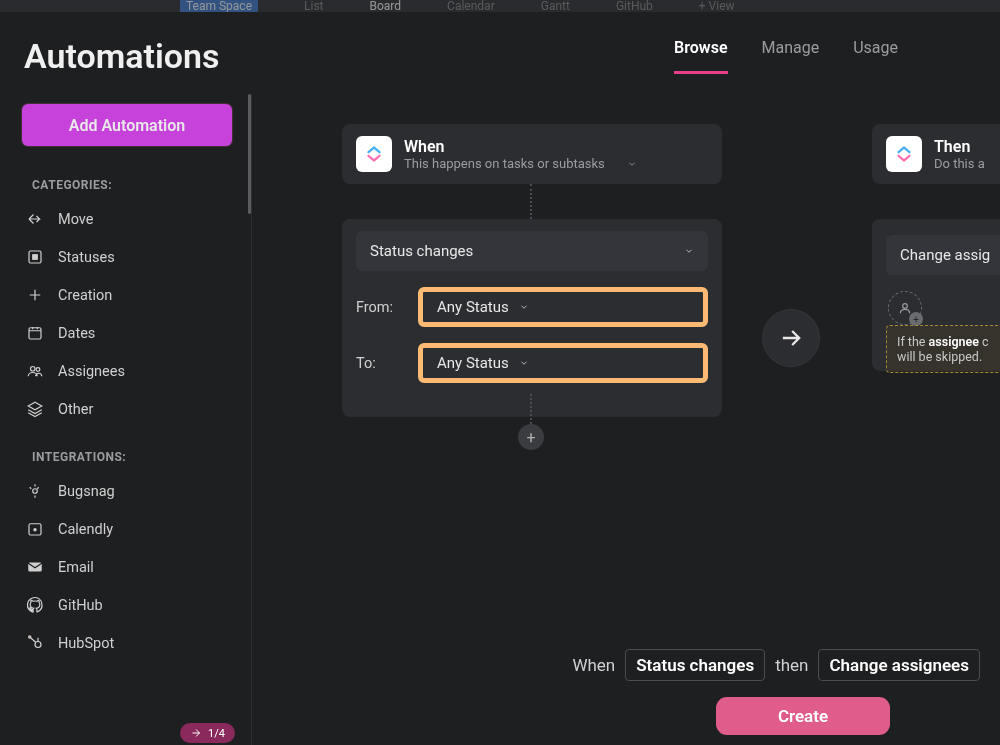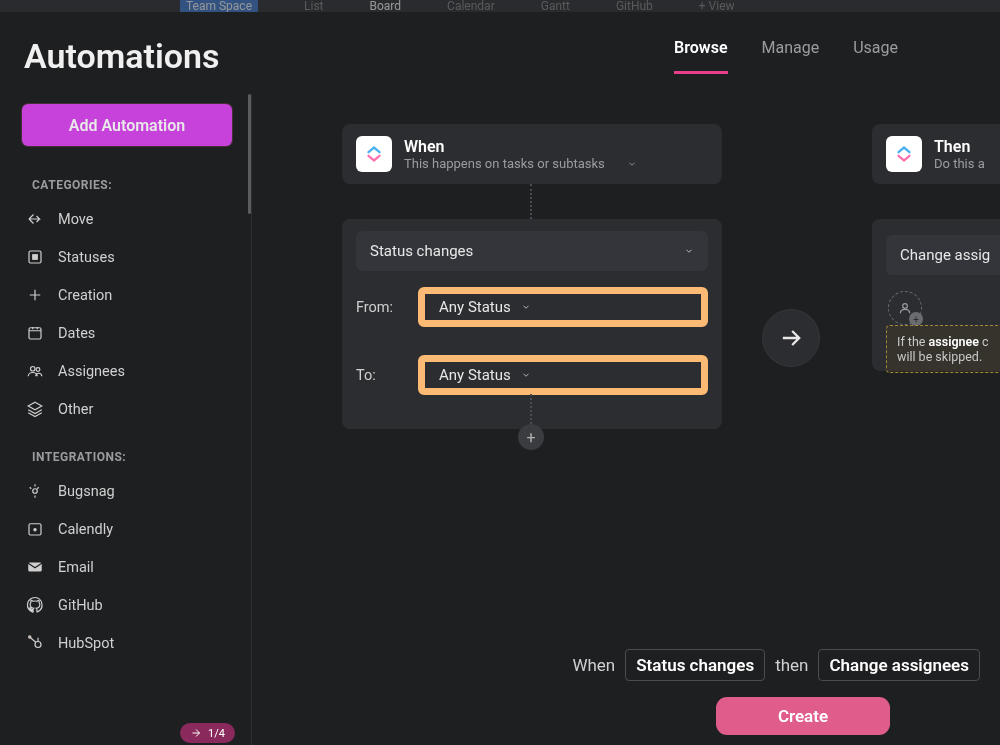--- a/index.html
+++ b/index.html
@@ -34,23 +34,23 @@
   .card { position:absolute; background:#2c2d30; border-radius:8px; }
   .when-card { left:90px; top:30px; width:380px; height:60px; display:flex; align-items:center; padding:10px 14px; gap:12px;}
   .app-icon { width:36px; height:36px; border-radius:6px; background:#fff; display:flex; align-items:center; justify-content:center;}
   .app-icon svg{width:22px;height:22px;}
   .when-title{font-size:16px;font-weight:600;color:#fff;}
   .when-sub{font-size:13px;color:#9a9ca0; display:flex; align-items:center; gap:22px;}
   .chev{width:10px;height:10px;}
 
   .trigger-card { left:90px; top:125px; width:380px; padding:12px 14px 18px 14px; }
   .select-wide { height:40px; background:#33353a; border-radius:6px; display:flex; align-items:center; justify-content:space-between; padding:0 14px; font-size:15px; color:#e8e8e8; cursor:pointer; margin-bottom:16px;}
-  .row { display:flex; align-items:center; gap:18px; margin-bottom:28px;}
+  .row { display:flex; align-items:center; gap:18px; margin-bottom:16px;}
   .row-label { width:44px; font-size:14.5px; color:#d0d0d0;}
-  .select-small { flex:1; height:40px; background:transparent; border:7px solid #fdba74; border-radius:6px; display:flex; align-items:center; gap:10px; padding:4px 14px; font-size:15px; color:#e8e8e8; cursor:pointer;}
+  .select-small { flex:1; height:40px; background:transparent; border:5px solid #fdba74; border-radius:6px; display:flex; align-items:center; gap:10px; padding:4px 14px; font-size:15px; color:#e8e8e8; cursor:pointer;}
   .connector { position:absolute; left:278px; border-left:2px dotted #4a4c50; }
   .conn1 { top:90px; height:35px;}
   .conn2 { top:300px; height:30px;}
   .plus-btn { position:absolute; left:266px; top:330px; width:26px; height:26px; border-radius:13px; background:#3a3c40; color:#b0b0b0; display:flex; align-items:center; justify-content:center; font-size:16px; cursor:pointer;}
 
   .arrow-circle { position:absolute; left:510px; top:215px; width:58px; height:58px; border-radius:29px; background:#2c2d30; display:flex; align-items:center; justify-content:center; border:1px solid #34363a;}
   .arrow-circle svg{width:28px;height:28px;stroke:#e8e8e8;stroke-width:2;fill:none;}
 
   .then-card { left:620px; top:30px; width:380px; height:60px; display:flex; align-items:center; padding:10px 14px; gap:12px;}
   .action-card { left:620px; top:125px; width:380px; padding:16px 14px 46px 14px;}

